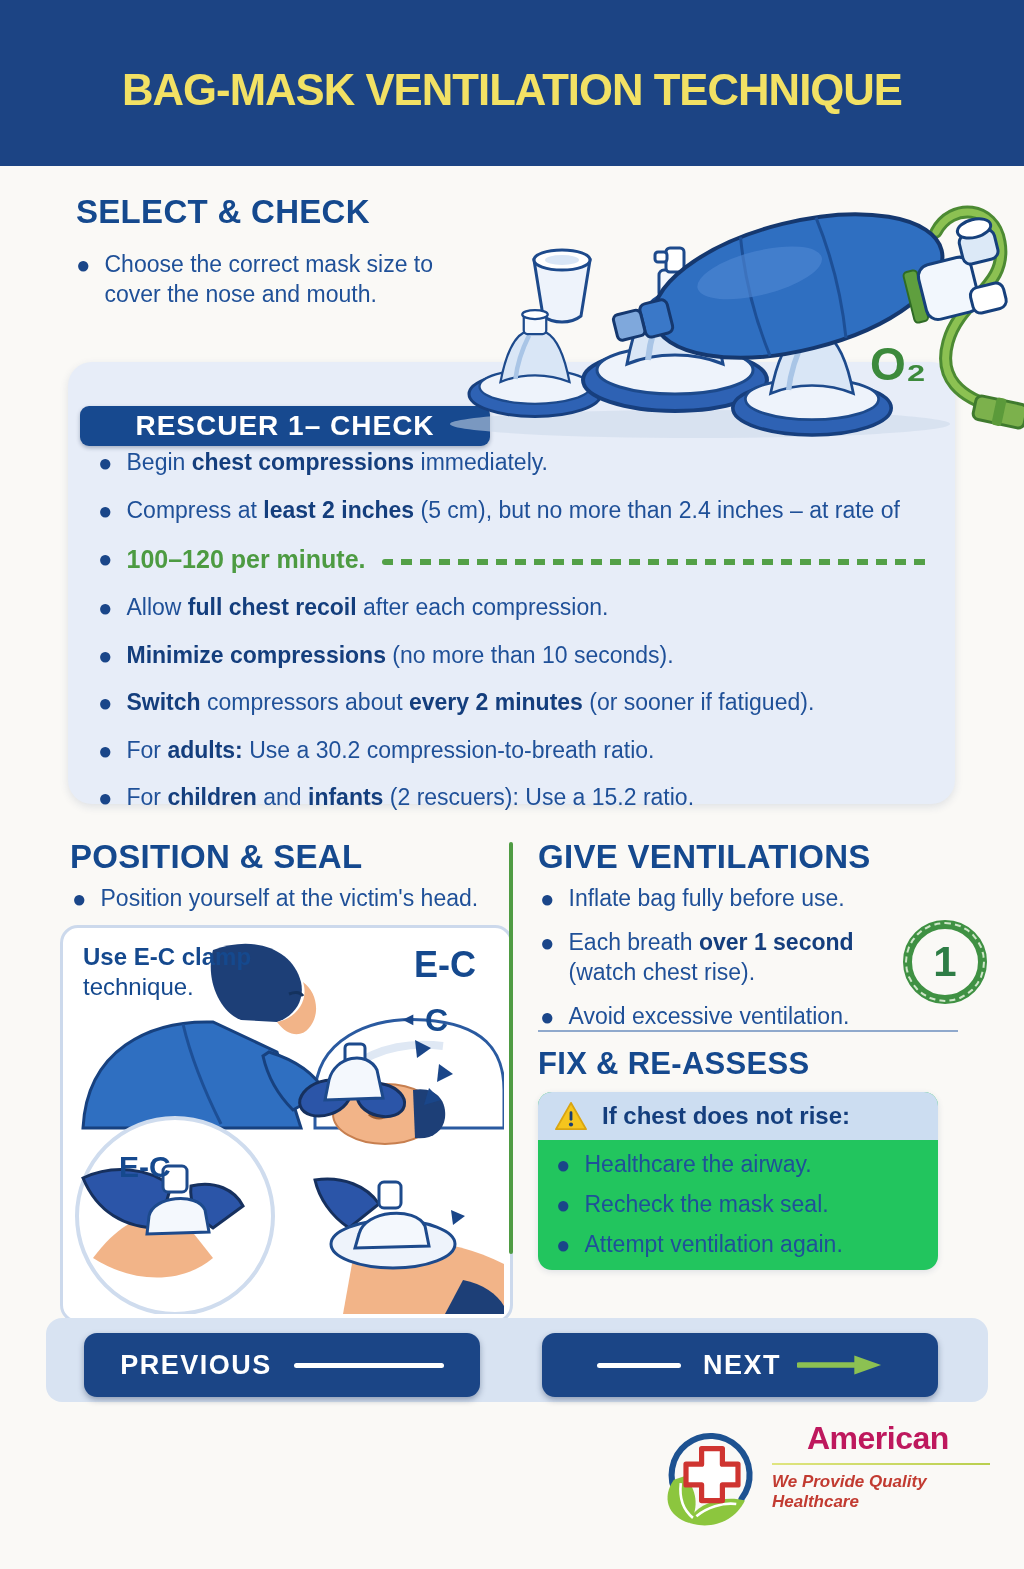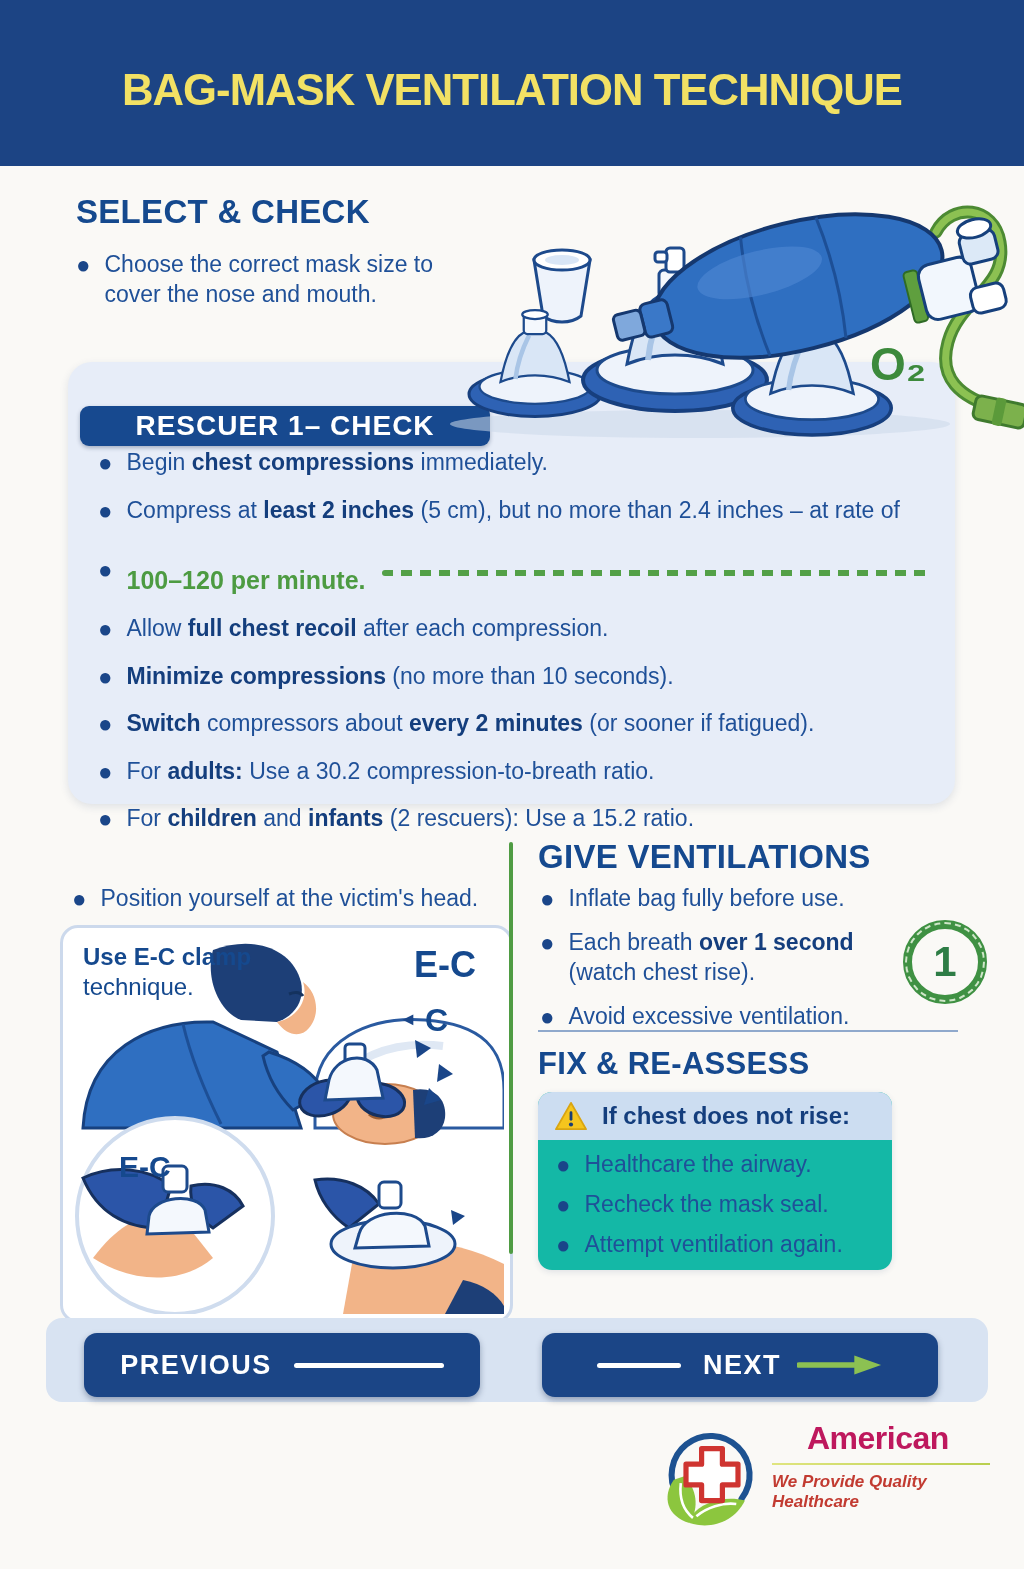--- a/index.html
+++ b/index.html
@@ -25,21 +25,21 @@
 
   
   .rescuer-card{position:absolute;left:68px;top:362px;width:887px;height:442px;background:#e7edf8;
     border-radius:24px;box-shadow:0 3px 8px rgba(30,60,110,.12);z-index:1;}
   .ribbon{position:absolute;left:80px;top:374px;width:410px;height:40px;background:#17498f;
     border-radius:9px;display:flex;align-items:center;justify-content:center;z-index:2;
     box-shadow:0 2px 4px rgba(10,30,70,.3);margin-top:32px;}
   .ribbon span{color:#ffffff;font-size:28px;font-weight:bold;letter-spacing:1px;}
   .rescuer-list{position:absolute;left:98px;top:448px;width:832px;z-index:2;margin:0;padding:0;list-style:none;}
   .rescuer-list li{margin-bottom:17.5px;}
-  .li-green .btxt{font-size:25px;margin-top:21px;}
+  .li-green .btxt{font-size:25px;}
   .li-green{align-items:center;}
   .dash-fill{flex:1;height:6px;margin-left:16px;margin-top:6px;border-radius:3px;
     background:repeating-linear-gradient(90deg,#53a047 0 11px,transparent 11px 19px);}
 
   
   .ps-bullet{position:absolute;left:72px;top:884px;width:430px;}
   .ill-card{position:absolute;left:60px;top:925px;width:447px;height:392px;background:#ffffff;
     border:3px solid #ccd9ec;border-radius:18px;overflow:hidden;}
   .ill-card svg{position:absolute;left:0;top:0;}
   .cap{position:absolute;left:20px;top:14px;color:#15498e;font-size:24px;line-height:1.25;z-index:2;}
@@ -53,21 +53,21 @@
 
   
   .gv-list{position:absolute;left:540px;top:884px;width:360px;margin:0;padding:0;list-style:none;}
   .gv-list li{margin-bottom:14px;}
   .timer{position:absolute;left:903px;top:920px;width:66px;height:66px;border-radius:50%;
     border:9px solid #3f9143;display:flex;align-items:center;justify-content:center;}
   .timer::before{content:"";position:absolute;inset:-7px;border-radius:50%;border:2px dashed #cfe6c9;}
   .timer span{font-size:42px;font-weight:bold;color:#2e7d46;}
   .hdivider{position:absolute;left:538px;top:1030px;width:420px;height:2px;background:#8fa9cc;}
   .fix-h{left:538px;top:1046px;font-size:31px;}
-  .warn-card{position:absolute;left:538px;top:1092px;width:354px;height:178px;background:#14b8a6;
+  .warn-card{position:absolute;left:538px;top:1092px;width:400px;height:178px;background:#22c55e;
     border-radius:14px;box-shadow:0 2px 6px rgba(30,60,110,.12);overflow:hidden;}
   .warn-head{height:48px;background:#ccddf1;display:flex;align-items:center;padding-left:16px;}
   .warn-head svg{margin-right:14px;}
   .warn-title{color:#143e7d;font-size:24px;font-weight:bold;}
   .warn-list{margin:10px 0 0 18px;padding:0;list-style:none;}
   .warn-list li{margin-bottom:10px;}
 
   
   .nav-band{position:absolute;left:46px;top:1318px;width:942px;height:84px;background:#d8e3f2;border-radius:16px;}
   .nav-btn{position:absolute;top:1333px;width:396px;height:64px;background:#1b4586;border:none;
@@ -206,20 +206,21 @@
     <li class="blt">
         <span class="dot">●</span>
         <span class="btxt"><span>For </span><span class="rb">adults:</span><span> Use a 30.2 compression-to-breath ratio.</span></span>
       </li>
     <li class="blt">
         <span class="dot">●</span>
         <span class="btxt"><span>For </span><span class="rb">children</span><span> and </span><span class="rb">infants</span><span> (2 rescuers): Use a 15.2 ratio.</span></span>
       </li>
   </ul>
 
+  <div class="sec-h" style="left:70px;top:838px;">POSITION &amp; SEAL</div>
   <div class="blt ps-bullet">
     <span class="dot">●</span>
     <span class="btxt">Position yourself at the victim's head.</span>
   </div>
 
   <div class="ill-card">
     <svg width="441" height="386" viewBox="0 0 441 386">
 
       <path d="M252,168 C252,112 306,88 362,92 C420,96 441,122 441,162 L441,200 L252,200 Z" fill="#ffffff" stroke="#2a5aa0" stroke-width="3"></path>
       <path d="M270,170 C280,130 330,112 380,118" fill="none" stroke="#dfe8f4" stroke-width="8"></path>

